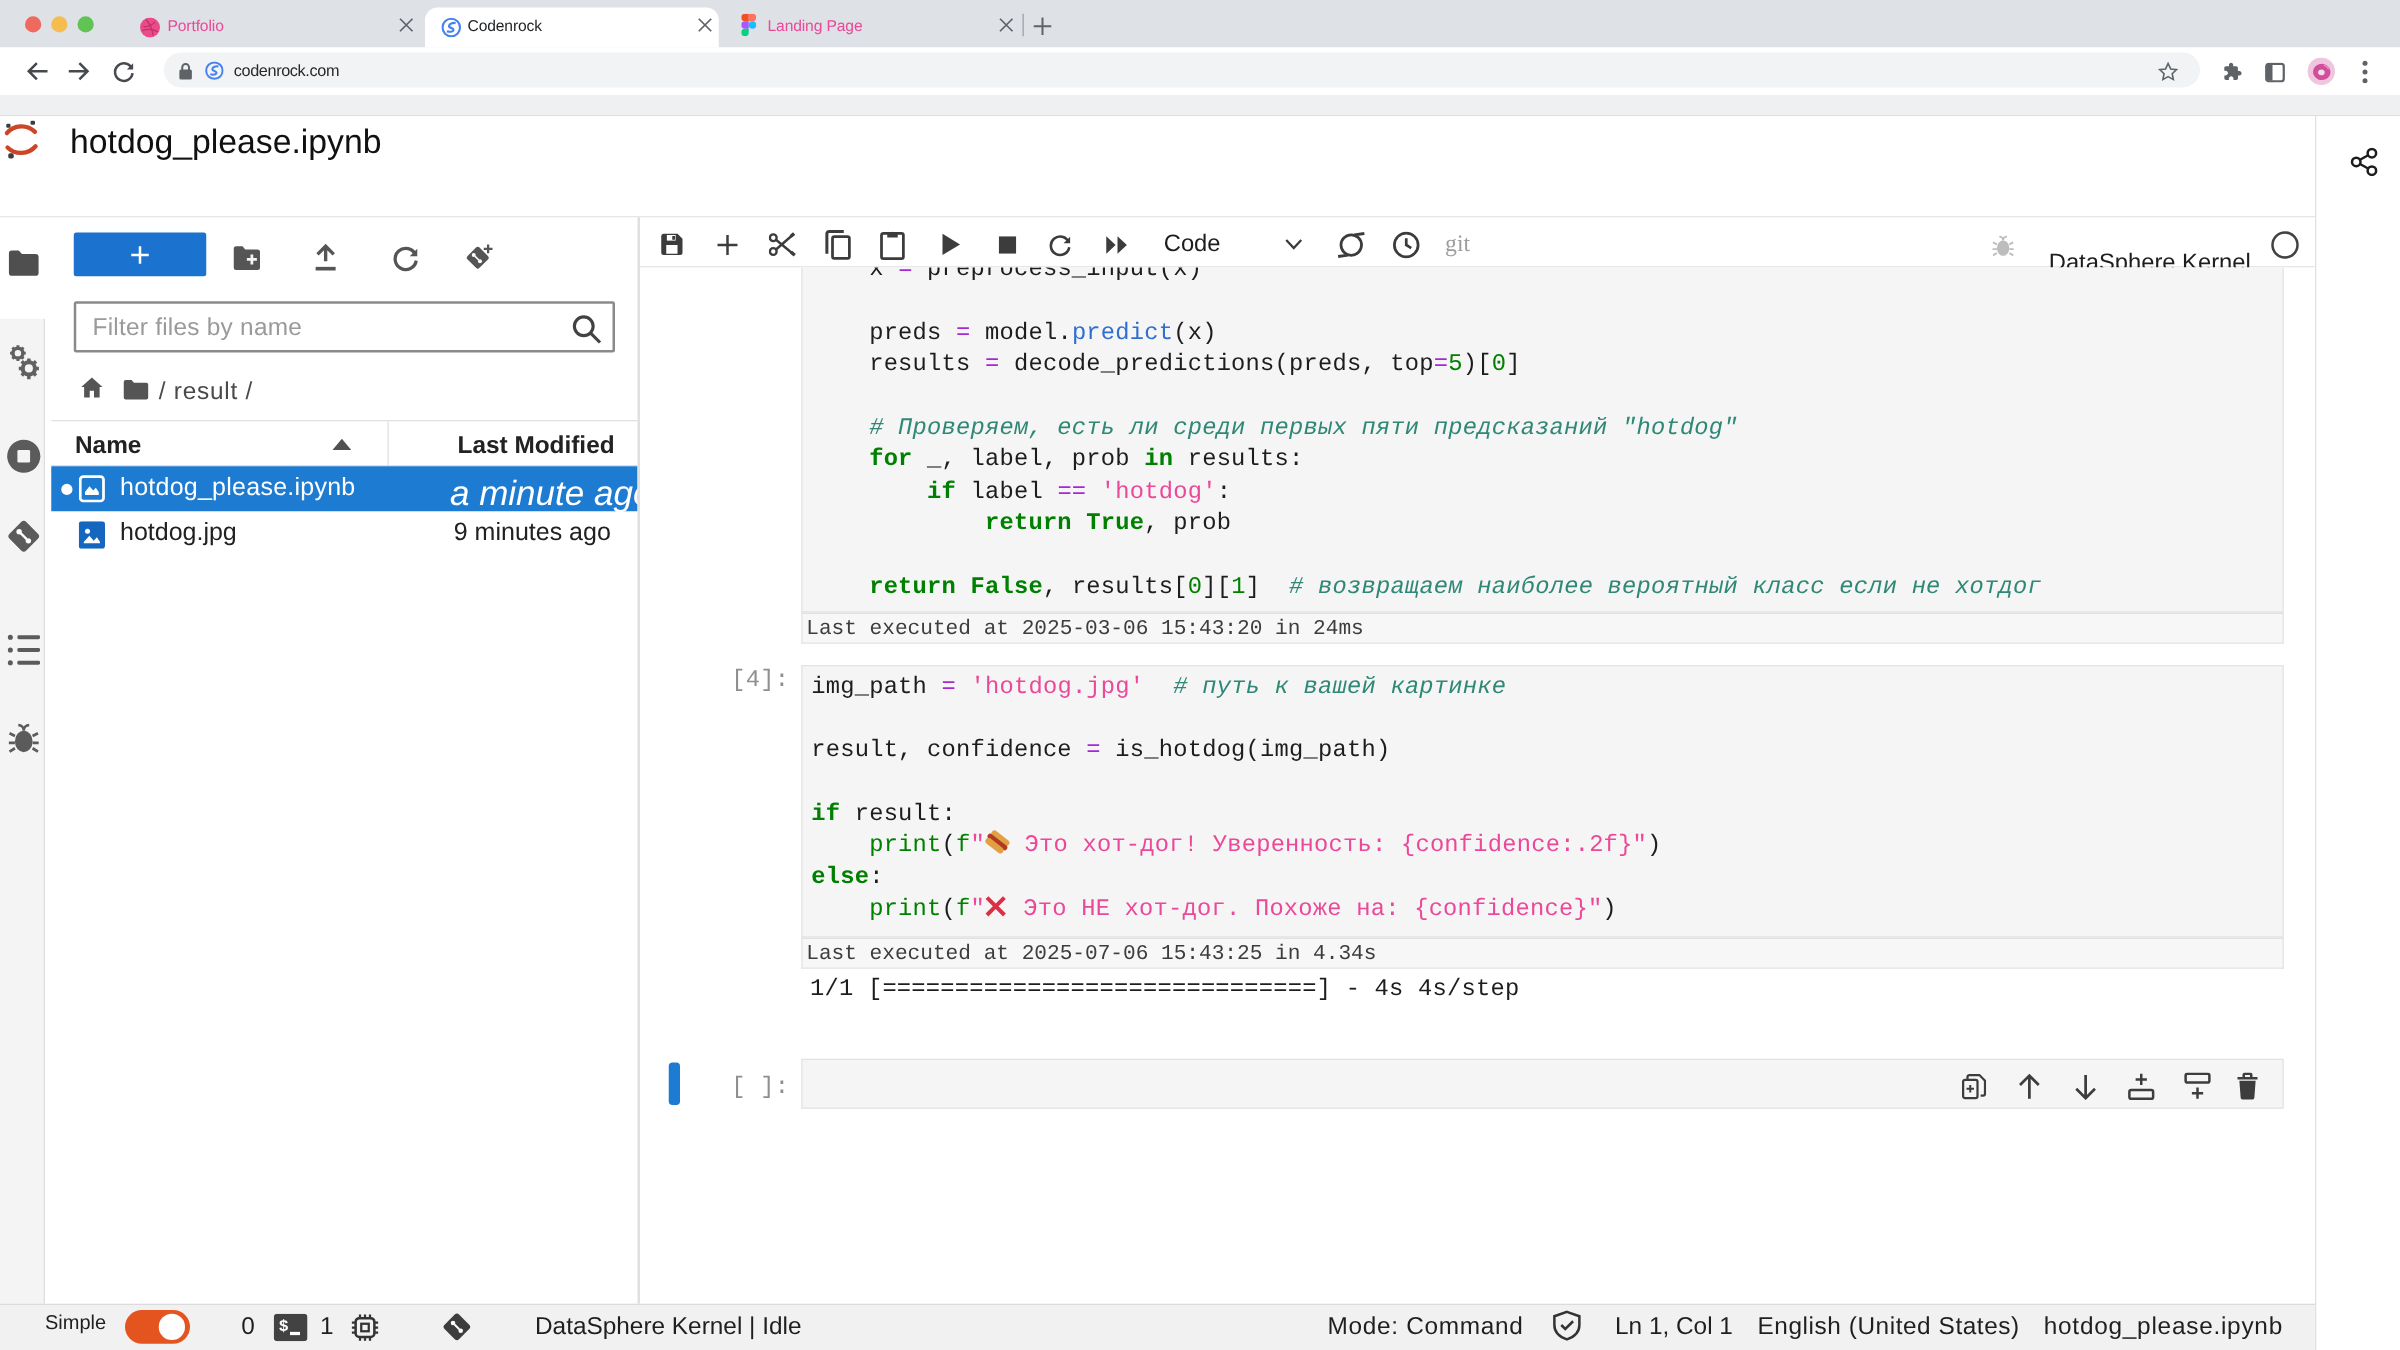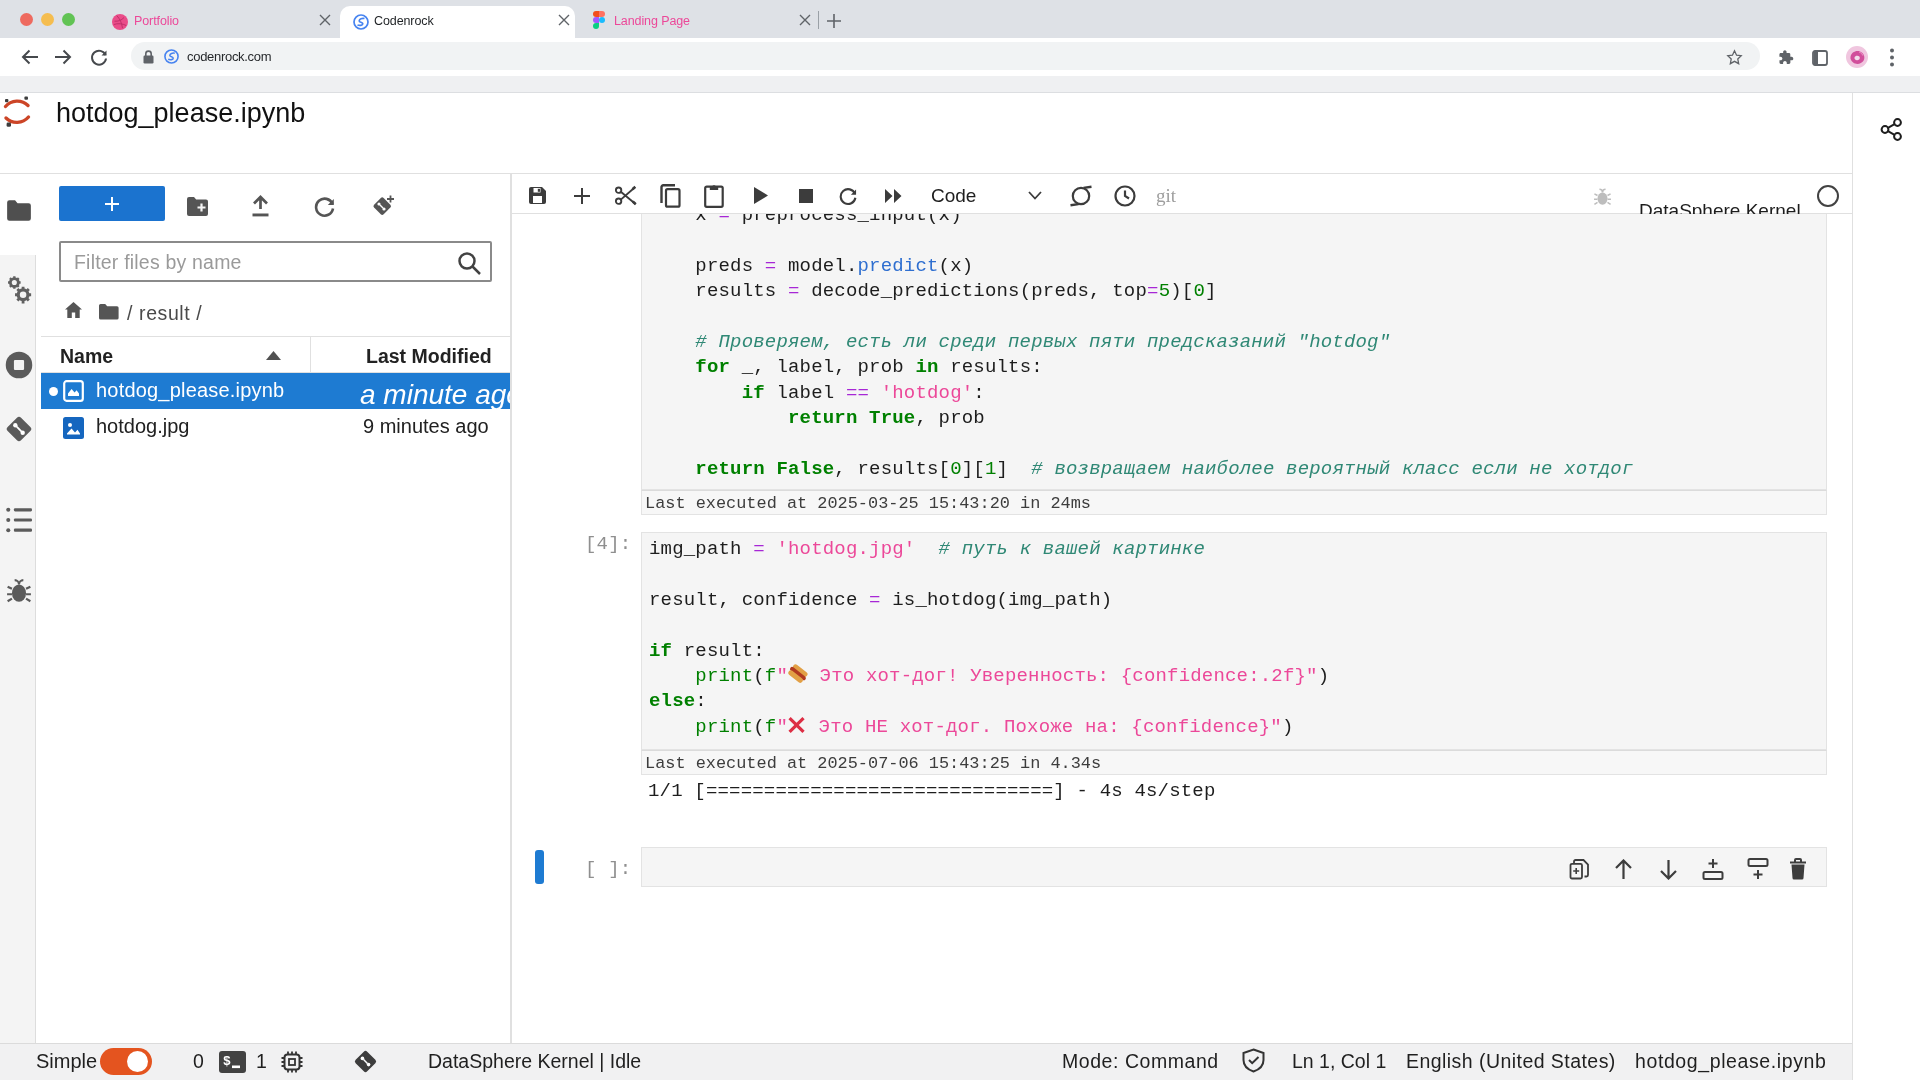--- a/index.html
+++ b/index.html
@@ -334,21 +334,21 @@
 <span>    preds <span class="op">=</span> model.<span class="fn">predict</span>(x)</span>
 <span>    results <span class="op">=</span> decode_predictions(preds, top<span class="op">=</span><span class="nu">5</span>)[<span class="nu">0</span>]</span>
 
 <span class="cm">    # Проверяем, есть ли среди первых пяти предсказаний "hotdog"</span>
 <span>    <span class="kw">for</span> _, label, prob <span class="kw">in</span> results:</span>
 <span>        <span class="kw">if</span> label <span class="op">==</span> <span class="st">'hotdog'</span>:</span>
 <span>            <span class="kw">return</span> <span class="kw">True</span>, prob</span>
 
 <span>    <span class="kw">return</span> <span class="kw">False</span>, results[<span class="nu">0</span>][<span class="nu">1</span>]  <span class="cm"># возвращаем наиболее вероятный класс если не хотдог</span></span></div>
     <div class="cellfoot" style="top:276px;">
-        <span class="ft" style="position:absolute;left:3px;top:3px;">Last executed at 2025-03-25 15:43:20 in 24ms</span>
+        <span class="ft" style="position:absolute;left:3px;top:3px;">Last executed at 2025-03-06 15:43:20 in 24ms</span>
       </div>
 
     <div class="prompt" style="left:73px;top:319px;">[4]:</div>
     <div class="cellbox" style="top:318px;height:218px;"></div>
     <div class="code" style="left:137px;top:323px;"><span>img_path <span class="op">=</span> <span class="st">'hotdog.jpg'</span>  <span class="cm"># путь к вашей картинке</span></span>
 
 <span>result, confidence <span class="op">=</span> is_hotdog(img_path)</span>
 
 <span><span class="kw">if</span> result:</span>
 <span>    <span class="bi">print</span>(<span class="bi">f</span><span class="st">"</span><svg style="vertical-align:-2px;" width="20" height="19" viewBox="0 0 20 19">
@@ -399,21 +399,21 @@
 
   <div id="rightrail" class="abs"></div>
   <svg class="abs" style="left:1880px;top:118px;" width="23" height="23" viewBox="0 0 23 23">
     <circle cx="5" cy="11.5" r="3.4" fill="none" stroke="#1d1d1d" stroke-width="2"></circle>
     <circle cx="17.5" cy="4.5" r="3.4" fill="none" stroke="#1d1d1d" stroke-width="2"></circle>
     <circle cx="17.5" cy="18.5" r="3.4" fill="none" stroke="#1d1d1d" stroke-width="2"></circle>
     <path d="M8 9.8 L14.5 6.2 M8 13.2 L14.5 16.8" stroke="#1d1d1d" stroke-width="2"></path>
   </svg>
 
   <div id="statusbar" class="abs"></div>
-  <div class="abs" style="left:36px;top:1050px;font-size:20px;color:#1f1f1f;">Simple</div>
+  <div class="abs" style="left:36px;top:1050px;font-size:16px;color:#1f1f1f;">Simple</div>
   <div class="abs" style="left:100px;top:1048px;width:52px;height:27px;border-radius:14px;background:#E4541F;"></div>
   <div class="abs" style="left:127px;top:1051px;width:21px;height:21px;border-radius:50%;background:#fff;"></div>
   <div class="abs" style="left:193px;top:1050px;font-size:19.5px;color:#1f1f1f;">0</div>
   <svg class="abs" style="left:219px;top:1051px;" width="27" height="22" viewBox="0 0 27 22">
       <rect width="27" height="22" rx="3" fill="#424242"></rect>
       <text x="4" y="14" font-family="Liberation Mono, monospace" font-size="13" font-weight="bold" fill="#fff">$</text>
       <rect x="13" y="14.5" width="8" height="2.6" fill="#fff"></rect>
     </svg>
   <div class="abs" style="left:256px;top:1050px;font-size:19.5px;color:#1f1f1f;">1</div>
   <svg class="abs" style="left:280px;top:1050px;" width="24" height="24" viewBox="0 0 24 24">

